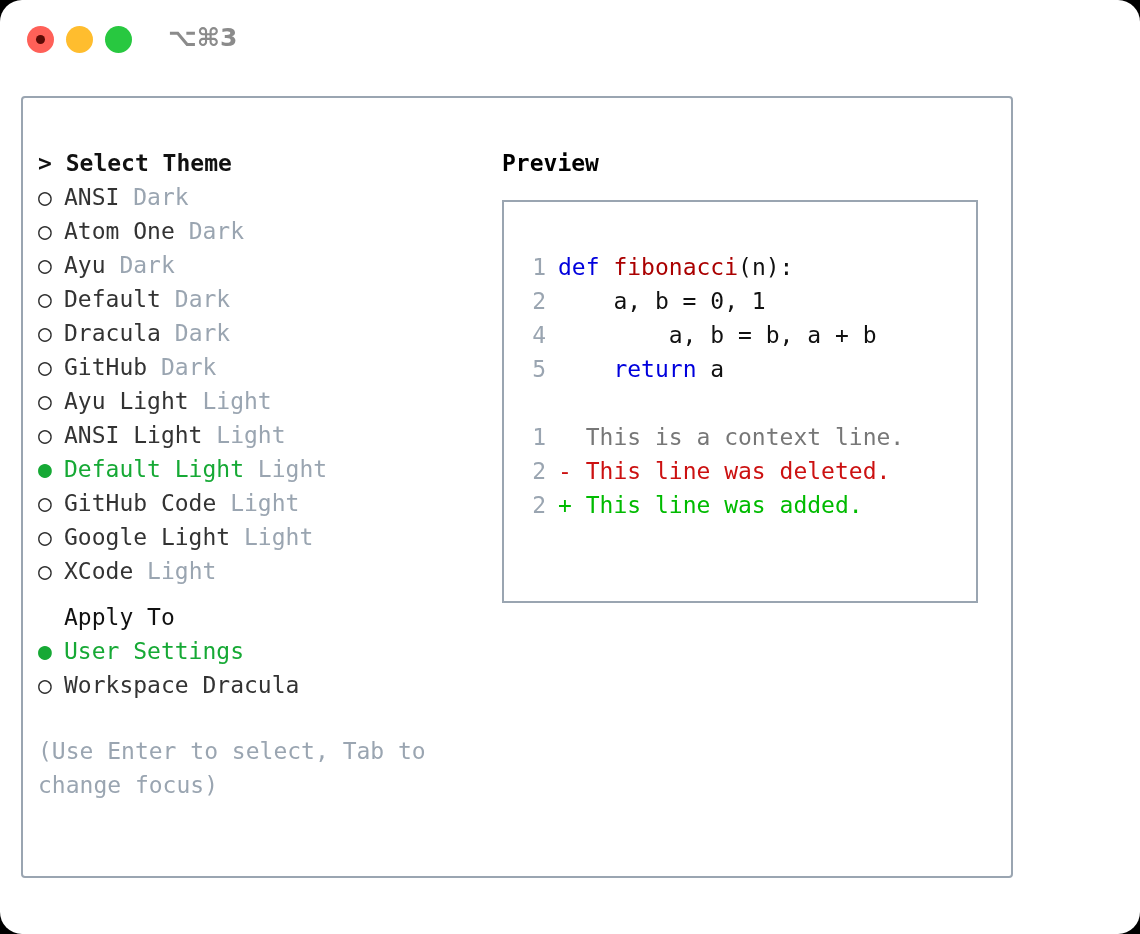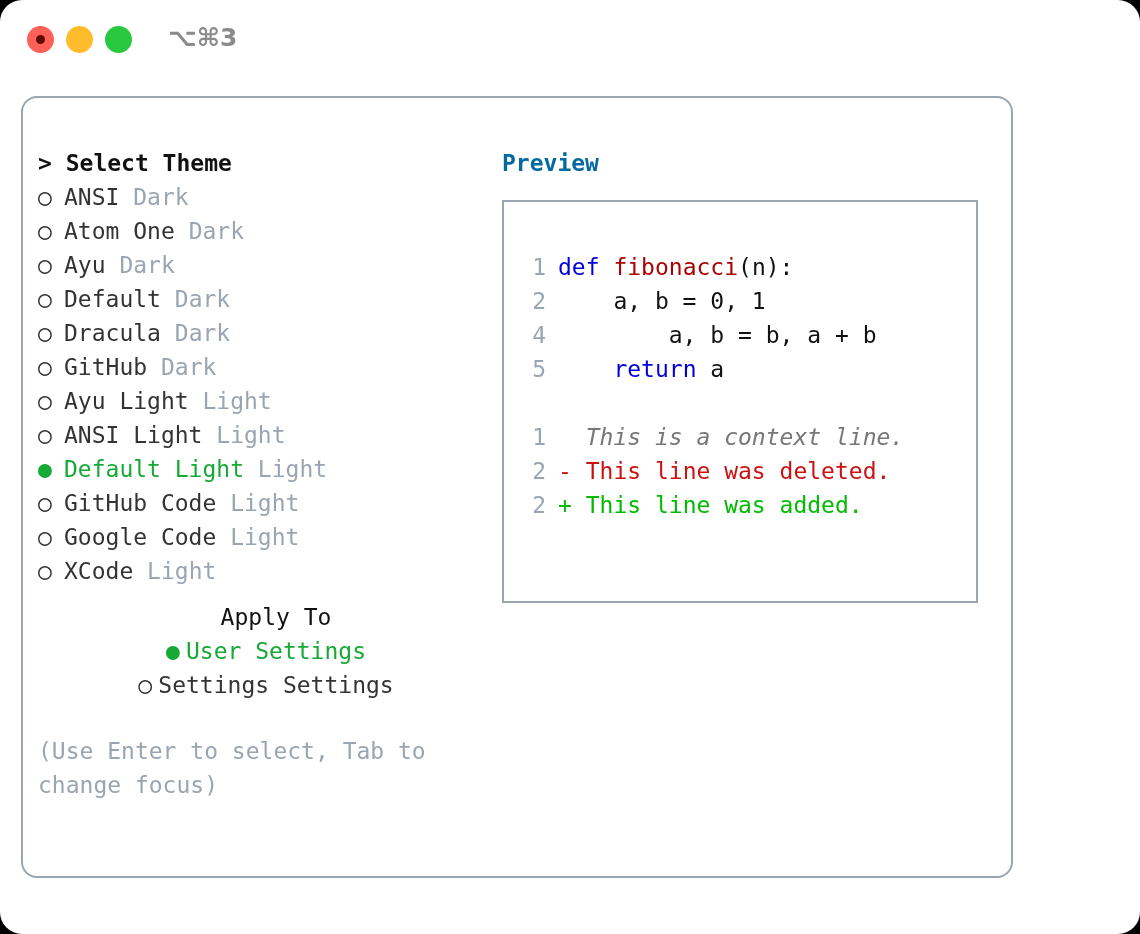--- a/index.html
+++ b/index.html
@@ -60,21 +60,21 @@
   }
 
   
   #window {
     position: absolute;
     left: 21px;
     top: 96px;
     width: 992px;
     height: 782px;
     border: 2px solid #9aa5b1;
-    border-radius: 16px;
+    border-radius: 4px;
     box-sizing: border-box;
     background: #ffffff;
   }
 
   
   #left-col {
     position: absolute;
     left: 15px;
     top: 48px;
     width: 450px;
@@ -109,21 +109,21 @@
     display: inline-block;
     width: 26px;
     color: #333333;
   }
   .marker.sel { color: #16a935; }
   .name { color: #333333; }
   .row.selected .name { color: #16a935; }
   .suffix { color: #9aa5b1; }
 
   
-  #apply-section { margin-top: 12px; text-align: center; }
+  #apply-section { margin-top: 12px; }
   .apply-header {
     font-size: 23px;
     color: #111111;
     line-height: 34px;
     white-space: pre;
     padding-left: 26px;
   }
 
   
   #hint {
@@ -132,21 +132,21 @@
     line-height: 34px;
     color: #9aa5b1;
     width: 400px;
     white-space: pre-wrap;
   }
 
   
   #preview-title {
     font-size: 23px;
     font-weight: bold;
-    color: #0369a1;
+    color: #000000;
     line-height: 34px;
     white-space: pre;
   }
   #code-box {
     margin-top: 20px;
     width: 476px;
     height: 403px;
     border: 2px solid #9aa5b1;
     box-sizing: border-box;
     background: #ffffff;
@@ -168,21 +168,21 @@
     display: inline-block;
     width: 24px;
     text-align: right;
     color: #9aa5b1;
   }
   .gap { display: inline-block; width: 12px; }
   .kw  { color: #0000dd; }
   .fn  { color: #aa0000; }
   .pl  { color: #111111; }
   .blank-line { height: 34px; }
-  .diff-ctx { color: #777777; font-style: italic; }
+  .diff-ctx { color: #777777; }
   .diff-del { color: #cc1111; }
   .diff-add { color: #00bb00; }
 </style>
 </head>
 <body>
 
 <div id="page">
 
   <div id="titlebar">
     <div class="dot dot-red"></div>
@@ -199,29 +199,29 @@
           <div class="row mono"><span class="marker">○</span><span class="name">ANSI</span><span class="suffix"> Dark</span></div>
           <div class="row mono"><span class="marker">○</span><span class="name">Atom One</span><span class="suffix"> Dark</span></div>
           <div class="row mono"><span class="marker">○</span><span class="name">Ayu</span><span class="suffix"> Dark</span></div>
           <div class="row mono"><span class="marker">○</span><span class="name">Default</span><span class="suffix"> Dark</span></div>
           <div class="row mono"><span class="marker">○</span><span class="name">Dracula</span><span class="suffix"> Dark</span></div>
           <div class="row mono"><span class="marker">○</span><span class="name">GitHub</span><span class="suffix"> Dark</span></div>
           <div class="row mono"><span class="marker">○</span><span class="name">Ayu Light</span><span class="suffix"> Light</span></div>
           <div class="row mono"><span class="marker">○</span><span class="name">ANSI Light</span><span class="suffix"> Light</span></div>
           <div class="row mono selected"><span class="marker sel">●</span><span class="name">Default Light</span><span class="suffix"> Light</span></div>
           <div class="row mono"><span class="marker">○</span><span class="name">GitHub Code</span><span class="suffix"> Light</span></div>
-          <div class="row mono"><span class="marker">○</span><span class="name">Google Code</span><span class="suffix"> Light</span></div>
+          <div class="row mono"><span class="marker">○</span><span class="name">Google Light</span><span class="suffix"> Light</span></div>
           <div class="row mono"><span class="marker">○</span><span class="name">XCode</span><span class="suffix"> Light</span></div>
         </div>
 
       <div id="apply-section">
         <div class="apply-header mono">Apply To</div>
         <div id="apply-list">
             <div class="row mono selected"><span class="marker sel">●</span><span class="name">User Settings</span></div>
-            <div class="row mono"><span class="marker">○</span><span class="name">Settings Settings</span></div>
+            <div class="row mono"><span class="marker">○</span><span class="name">Workspace Dracula</span></div>
           </div>
       </div>
 
       <div id="hint" class="mono">(Use Enter to select, Tab to change focus)</div>
     </div>
 
     <div id="right-col">
       <div id="preview-title" class="mono">Preview</div>
       <div id="code-box">
         <div id="code-inner">

